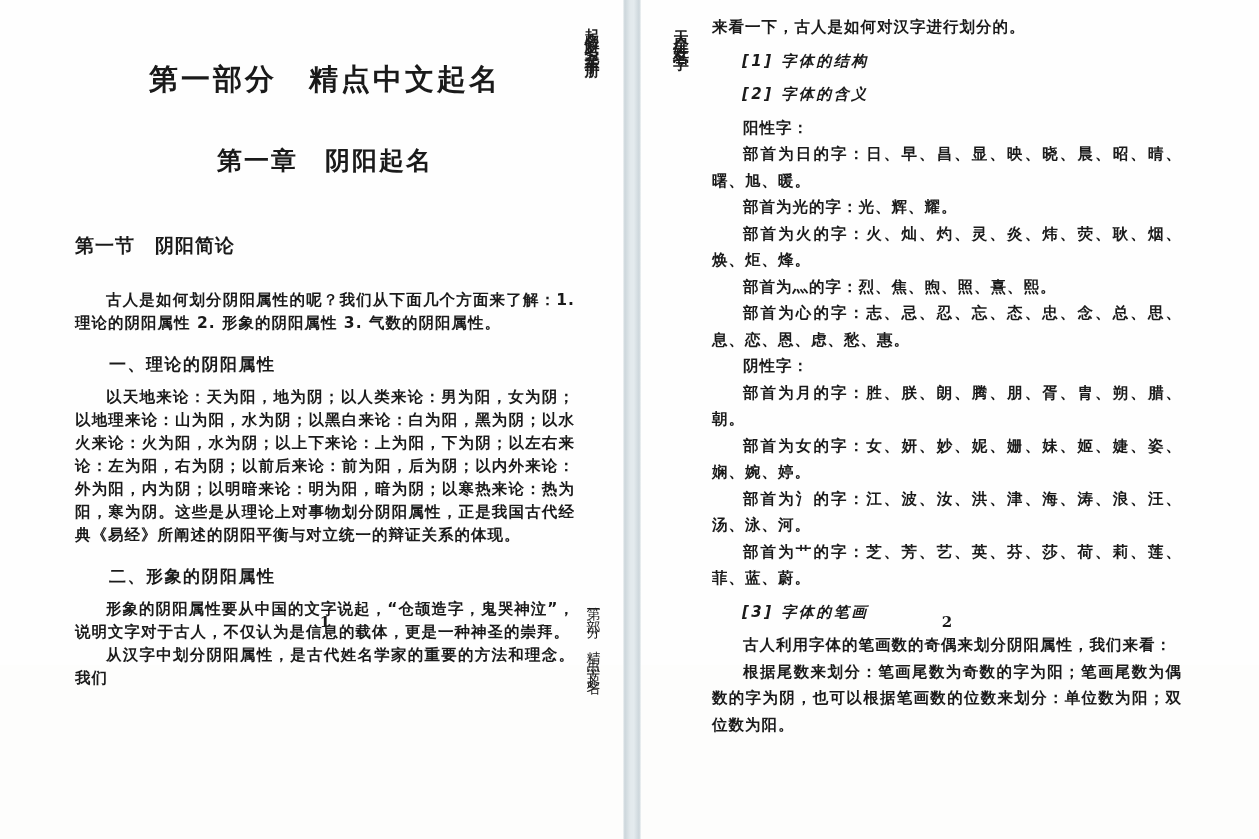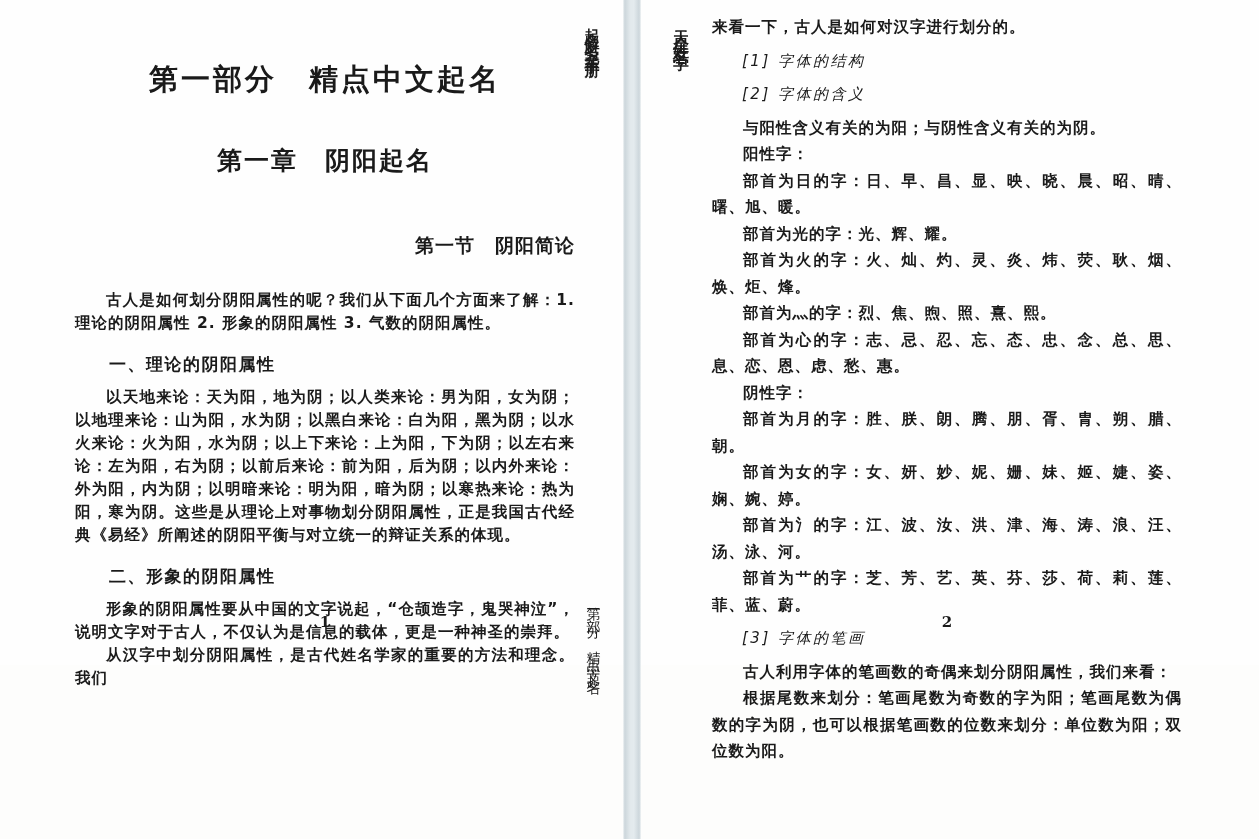--- a/index.html
+++ b/index.html
@@ -64,21 +64,21 @@
     font-size: 25px;
     font-weight: 700;
     text-align: center;
     letter-spacing: 2px;
     text-indent: 0;
   }
   .t-section {
     margin-top: 56px;
     font-size: 19px;
     font-weight: 700;
-    text-align: right;
+    text-align: left;
     letter-spacing: 1px;
     text-indent: 0;
   }
   .t-p {
     font-size: 15.5px;
     line-height: 23px;
     text-indent: 2em;
     text-align: justify;
   }
   .content-right .t-p { line-height: 26.5px; }
@@ -91,21 +91,21 @@
     margin-bottom: 10px;
     font-size: 17px;
     font-weight: 700;
     text-indent: 2em;
     letter-spacing: 1.5px;
   }
 
   .t-kai {
     font-size: 15px;
     font-style: italic;
-    font-weight: 400;
+    font-weight: 700;
     text-indent: 2em;
     letter-spacing: 2.5px;
     margin: 7px 0 7px 0;
     line-height: 26.5px;
   }
 
   
   .vtext {
     position: absolute;
     writing-mode: vertical-rl;
@@ -170,21 +170,20 @@
   </div>
 
   <div class="gutter"></div>
 
   <div class="page page-right">
     <div class="vtext spine-series">天星姓名学</div>
     <div class="content content-right">
         <div class="block t-p no-indent">来看一下，古人是如何对汉字进行划分的。</div>
         <div class="block t-kai">[1] 字体的结构</div>
         <div class="block t-kai">[2] 字体的含义</div>
-        <div class="block t-p">与阳性含义有关的为阳；与阴性含义有关的为阴。</div>
         <div class="block t-p">阳性字：</div>
         <div class="block t-p">部首为日的字：日、早、昌、显、映、晓、晨、昭、晴、曙、旭、暖。</div>
         <div class="block t-p">部首为光的字：光、辉、耀。</div>
         <div class="block t-p">部首为火的字：火、灿、灼、灵、炎、炜、荧、耿、烟、焕、炬、烽。</div>
         <div class="block t-p">部首为灬的字：烈、焦、煦、照、熹、熙。</div>
         <div class="block t-p">部首为心的字：志、忌、忍、忘、态、忠、念、总、思、息、恋、恩、虑、愁、惠。</div>
         <div class="block t-p">阴性字：</div>
         <div class="block t-p">部首为月的字：胜、朕、朗、腾、朋、胥、胄、朔、腊、朝。</div>
         <div class="block t-p">部首为女的字：女、妍、妙、妮、姗、妹、姬、婕、姿、娴、婉、婷。</div>
         <div class="block t-p">部首为氵的字：江、波、汝、洪、津、海、涛、浪、汪、汤、泳、河。</div>

